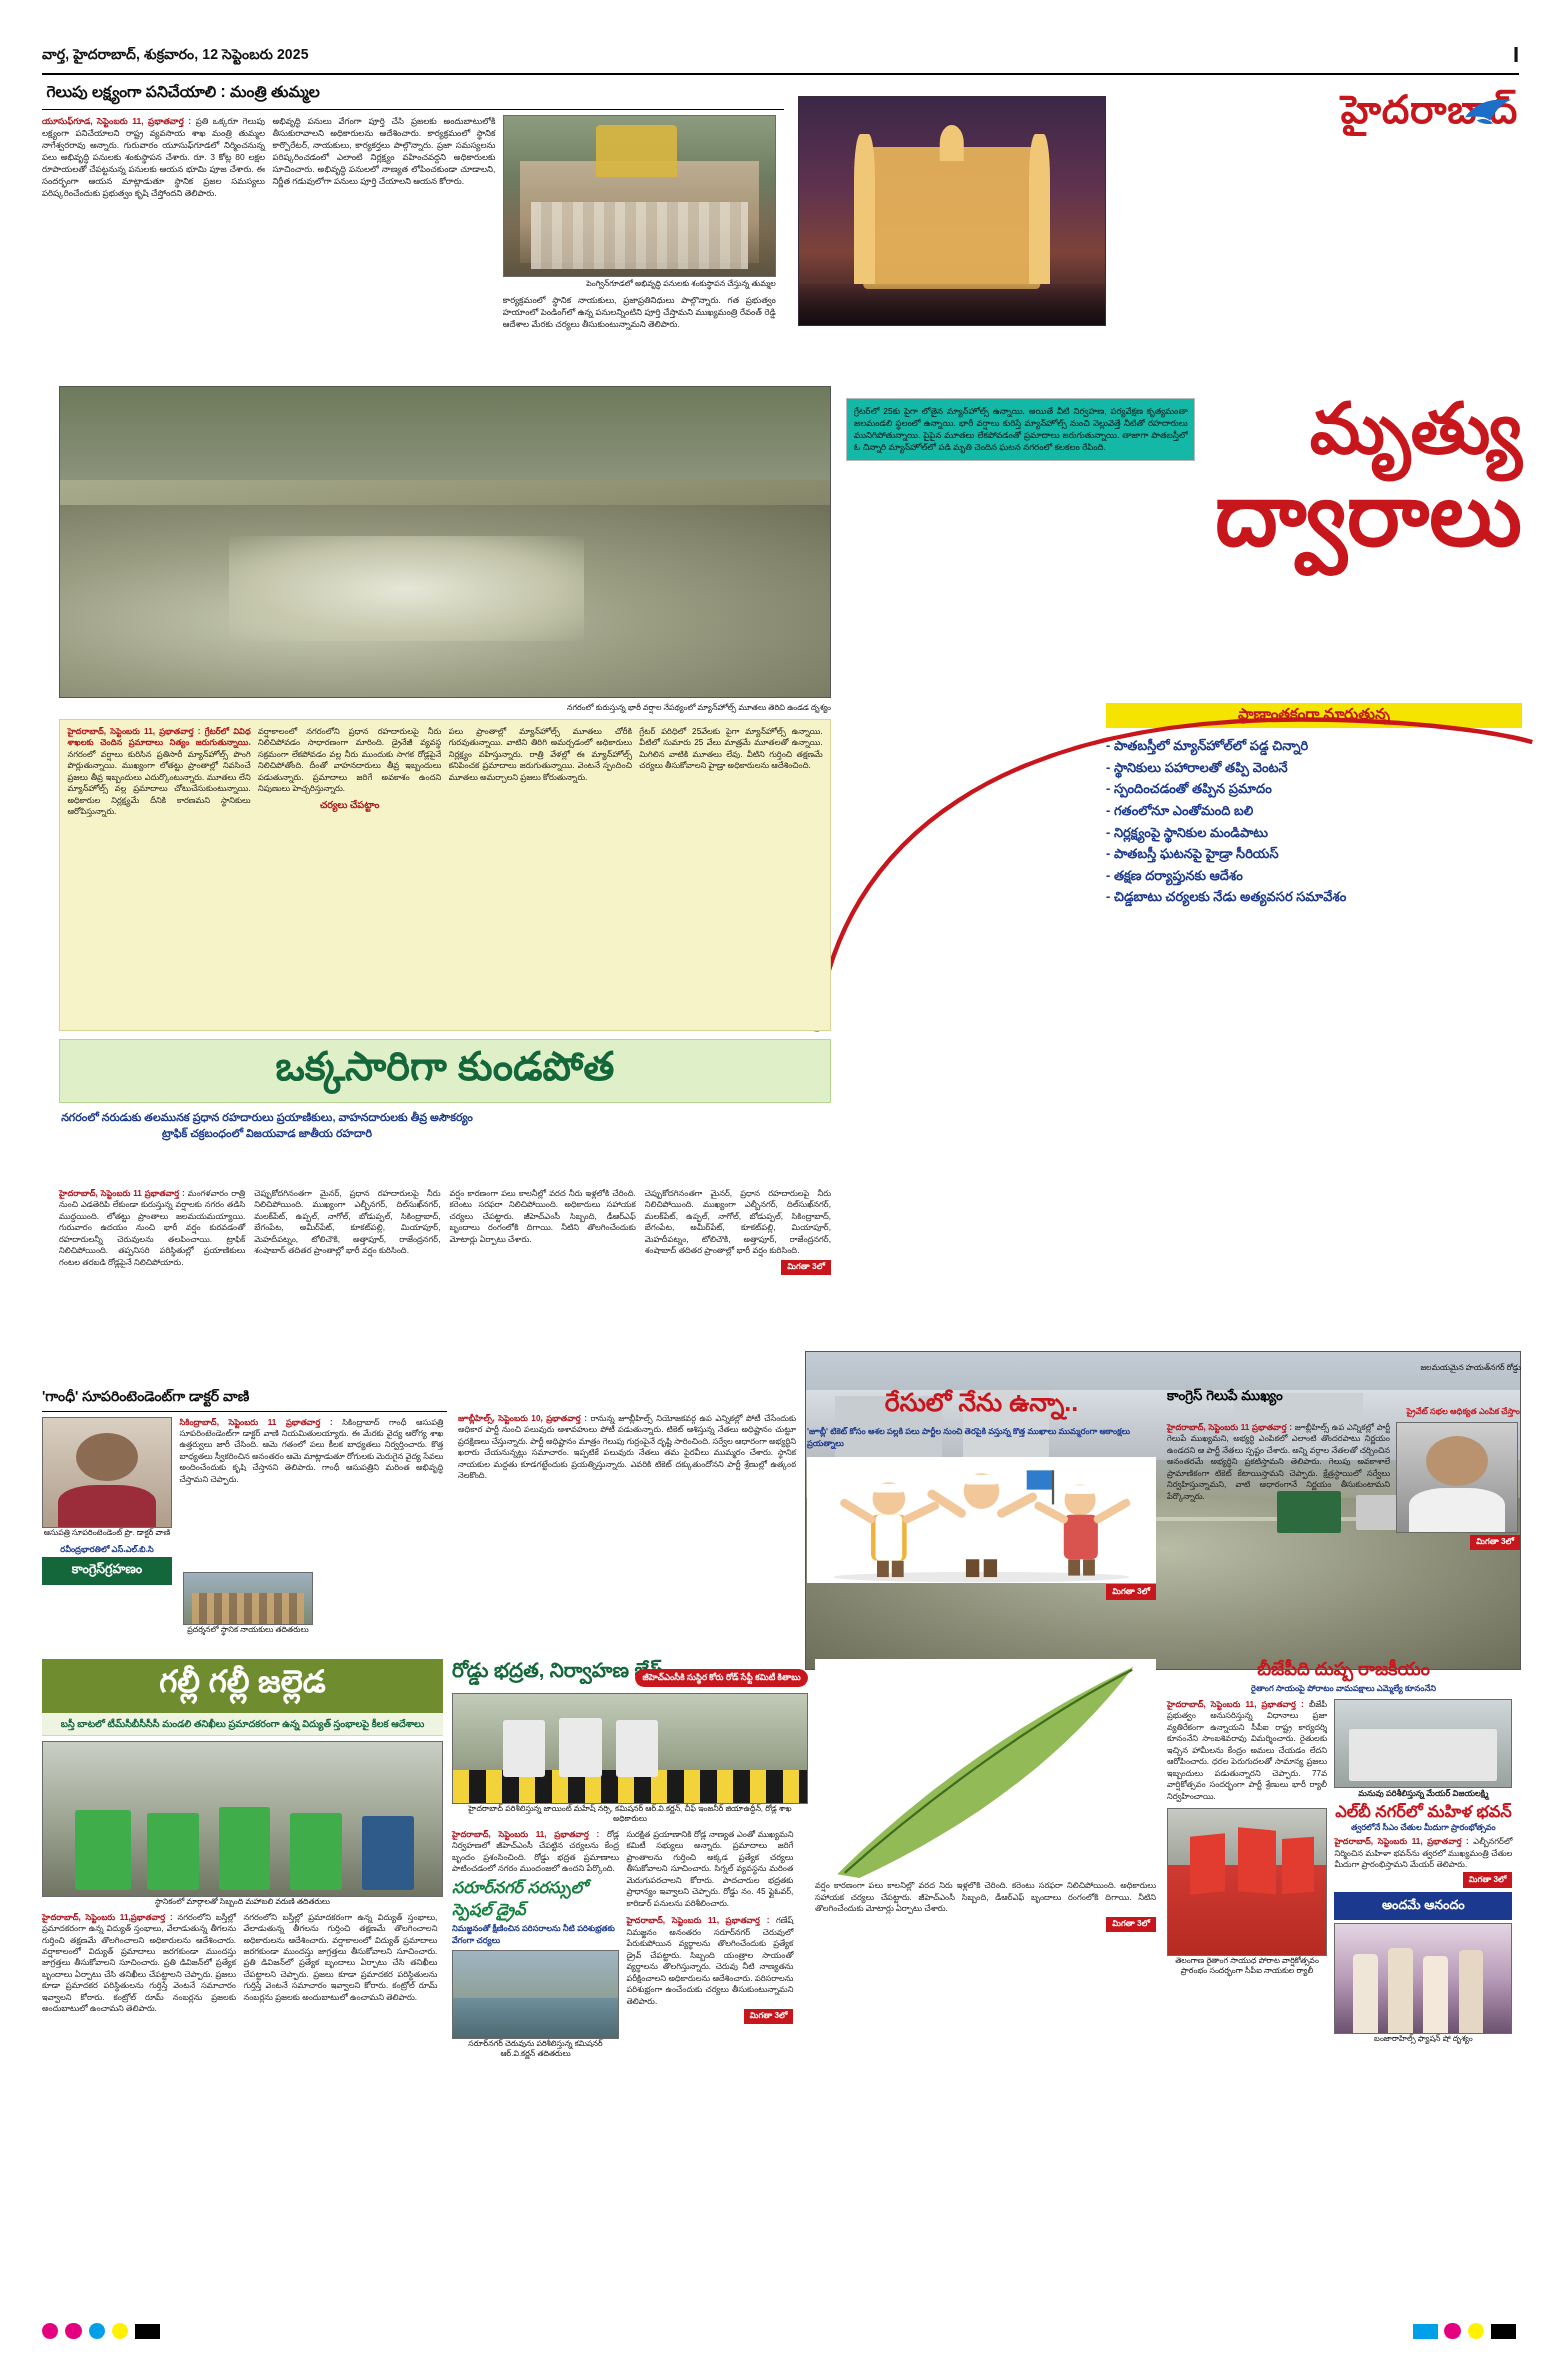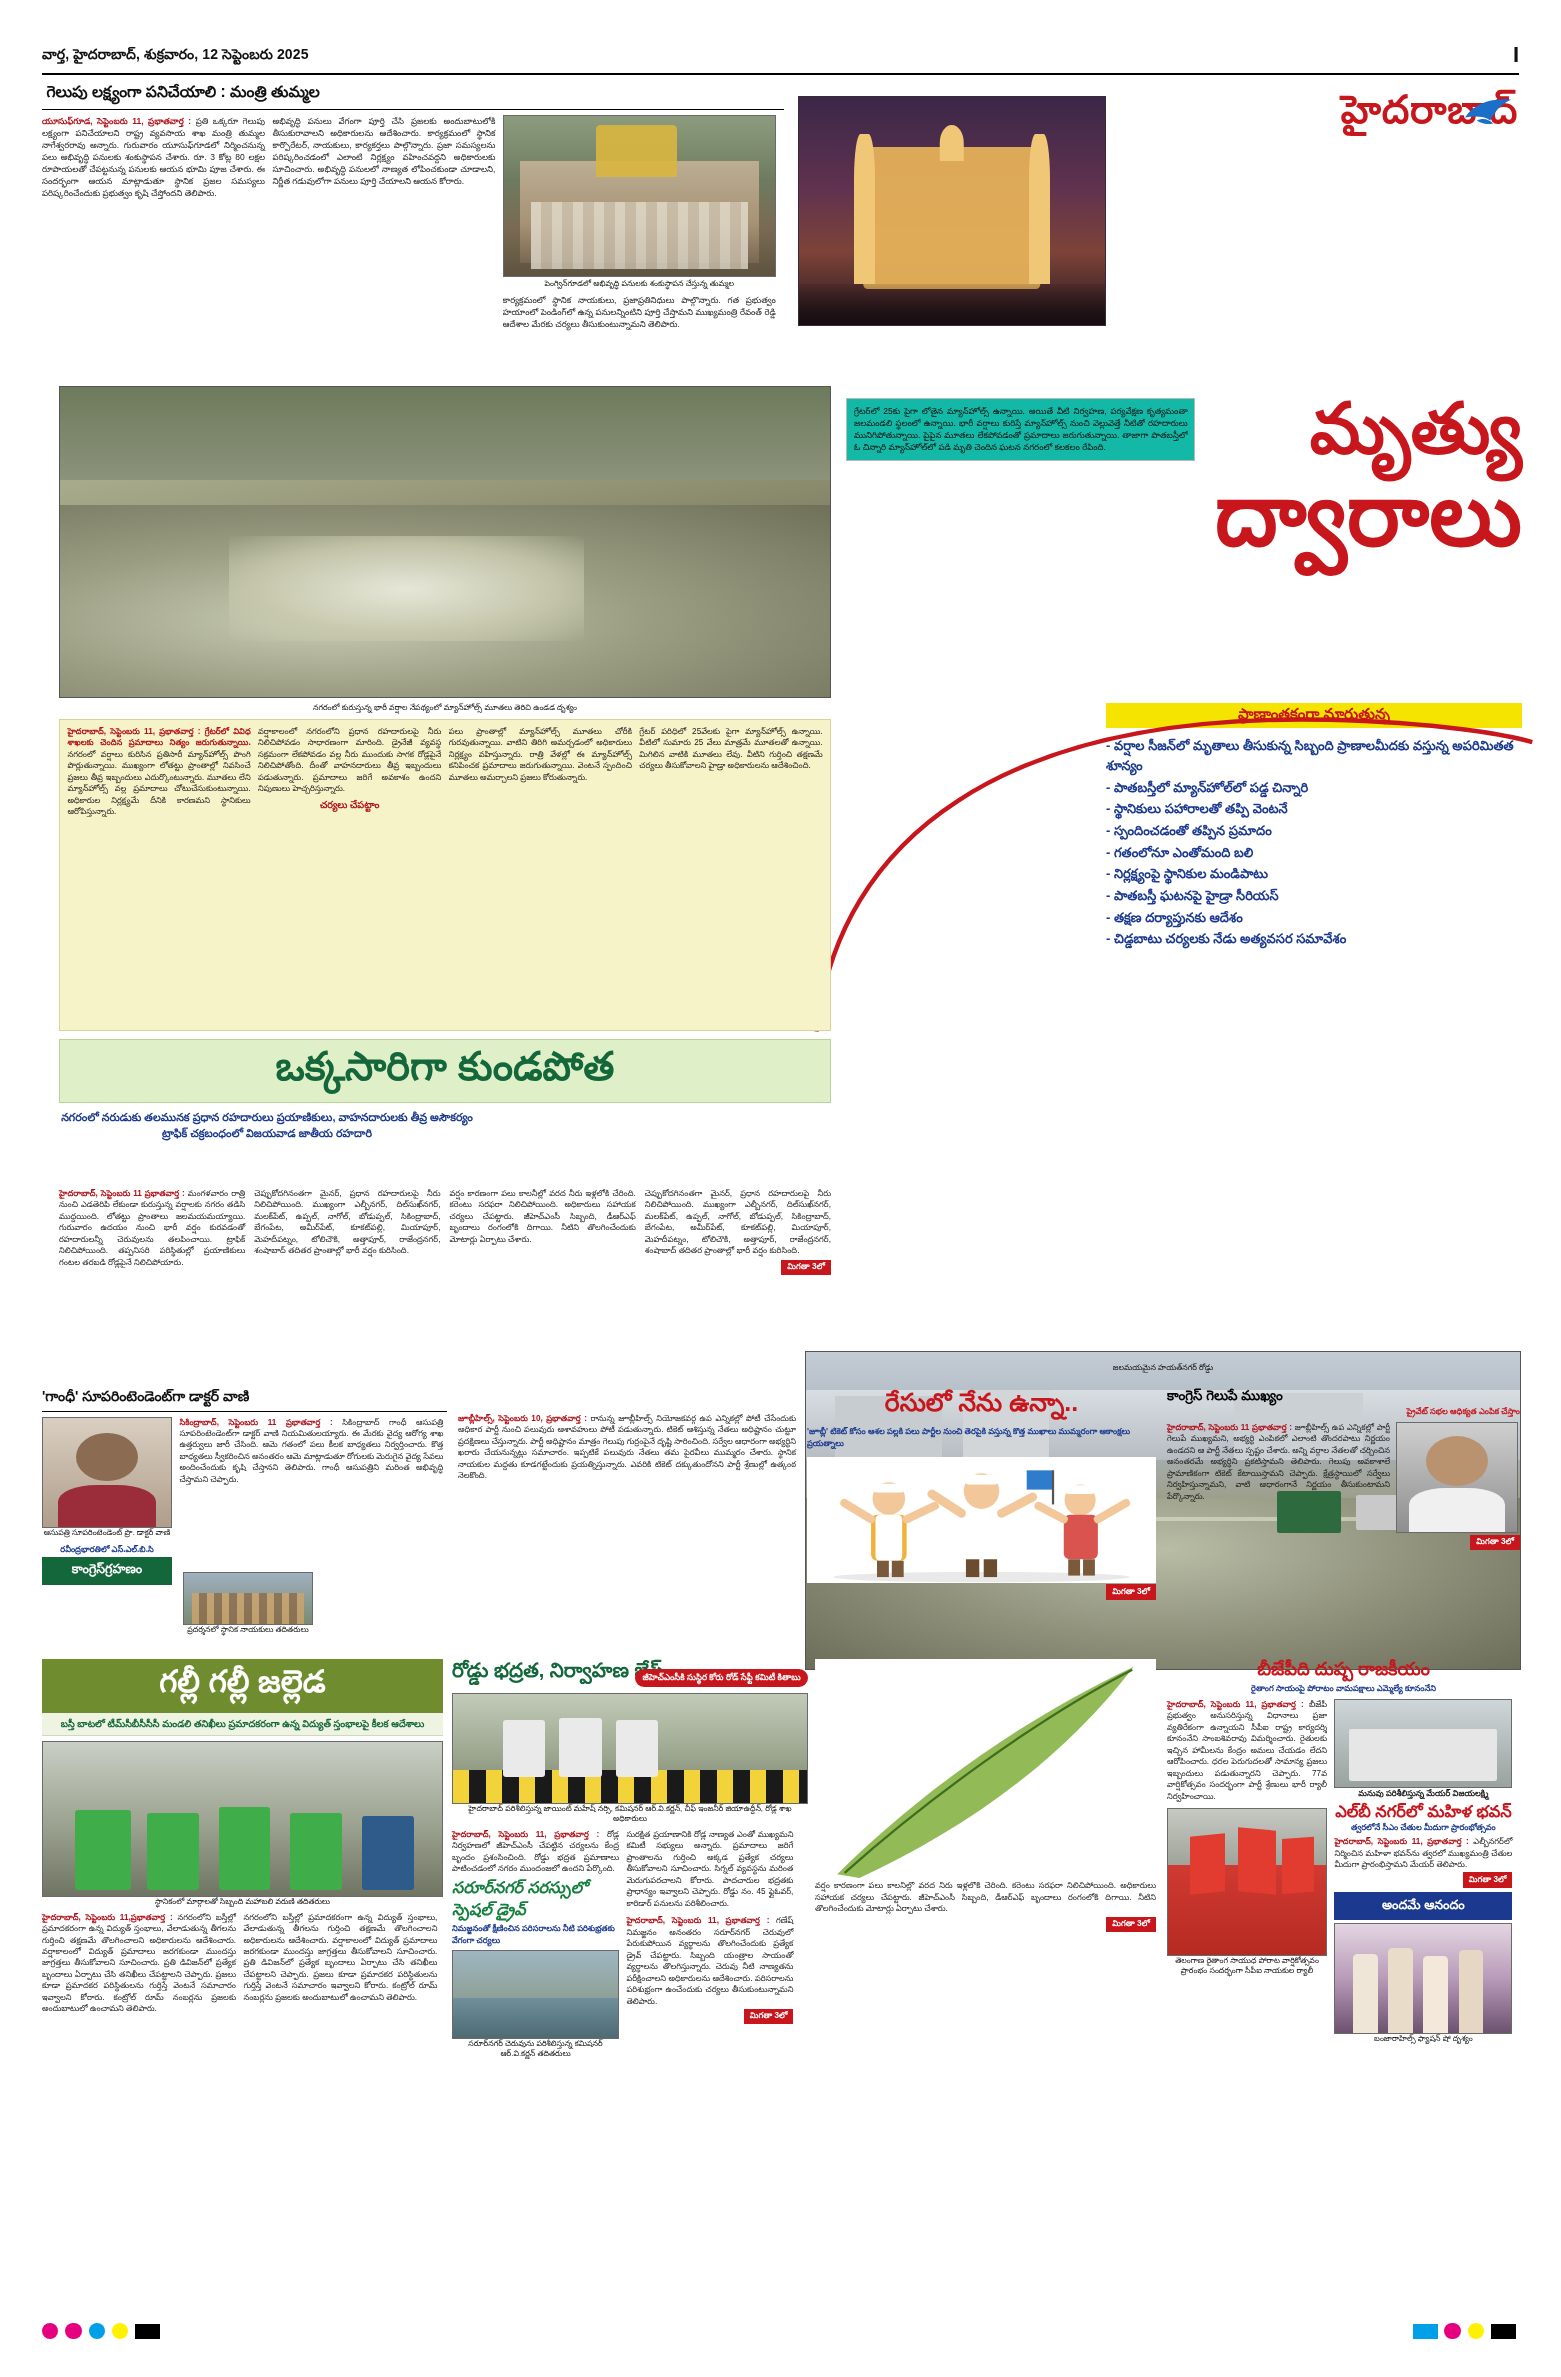--- a/index.html
+++ b/index.html
@@ -45,21 +45,21 @@
     border-bottom:1.5px solid #000; color:#111;
   }
   #story1 .cols { display:flex; gap:7.4px; margin-top:5.2px; }
   #story1 .c1 { width:223px; }
   #story1 .c2 { width:223px; }
   #story1 .c3 { width:273px; position:relative; }
   .lead { color:#b1121a; font-weight:bold; }
   .photo {
     background:#6b6f63; position:relative; overflow:hidden;
   }
-  .cap { font-size:7.8px; text-align:center; line-height:1.3; padding-top:2.2px; color:#111;}
+  .cap { font-size:7.8px; text-align:right; line-height:1.3; padding-top:2.2px; color:#111;}
 
   
   #masthead { left:798px; top:80px; width:721px; height:267px; }
   #mast-photo {
     position:absolute; left:0; top:16.3px; width:308px; height:230px;
     background:linear-gradient(180deg,#2a1d3a 0%, #4b2d52 35%, #6f3b3f 60%, #2a1a22 100%);
     overflow:hidden; border:0.7px solid #3a2a38;
   }
   #mast-title {
     position:absolute; left:319px; top:10.4px; width:401px; text-align:right;
@@ -257,21 +257,20 @@
     <div style="position:absolute;left:0;top:0;width:100%;height:30%;background:linear-gradient(180deg,#6e7a5c,#8b937a);"></div>
   </div>
   <div class="abs cap" id="floodcap">నగరంలో కురుస్తున్న భారీ వర్షాల నేపథ్యంలో మ్యాన్‌హోల్స్ మూతలు తెరిచి ఉండడ దృశ్యం</div>
 
   <div class="abs" id="bighead">
     <div id="leadbox">గ్రేటర్‌లో 25కు పైగా లోతైన మ్యాన్‌హోల్స్ ఉన్నాయి. అయితే వీటి నిర్వహణ, పర్యవేక్షణ కృత్యమంతా జలమండలి స్థలంలో ఉన్నాయి. భారీ వర్షాలు కురిస్తే మ్యాన్‌హోల్స్ నుంచి వెల్లువెత్తే నీటితో రహదారులు మునిగిపోతున్నాయి. పైపైన మూతలు లేకపోవడంతో ప్రమాదాలు జరుగుతున్నాయి. తాజాగా పాతబస్తీలో ఓ చిన్నారి మ్యాన్‌హోల్‌లో పడి మృతి చెందిన ఘటన నగరంలో కలకలం రేపింది.</div>
     <div class="w1">మృత్యు</div>
     <div class="w2">ద్వారాలు</div>
     <div id="yellowstrip">ప్రాణాంతకంగా మారుతున్న</div>
     <div id="bullets">
-      <div>- వర్షాల సీజన్‌లో మృతాలు తీసుకున్న సిబ్బంది ప్రాణాలమీదకు వస్తున్న అపరిమితత శూన్యం</div>
       <div>- పాతబస్తీలో మ్యాన్‌హోల్‌లో పడ్డ చిన్నారి</div>
       <div>- స్థానికులు పహారాలతో తప్పి వెంటనే</div>
       <div>- స్పందించడంతో తప్పిన ప్రమాదం</div>
       <div>- గతంలోనూ ఎంతోమంది బలి</div>
       <div>- నిర్లక్ష్యంపై స్థానికుల మండిపాటు</div>
       <div>- పాతబస్తీ ఘటనపై హైడ్రా సీరియస్</div>
       <div>- తక్షణ దర్యాప్తునకు ఆదేశం</div>
       <div>- చిడ్డబాటు చర్యలకు నేడు అత్యవసర సమావేశం</div>
     </div>
   </div>

